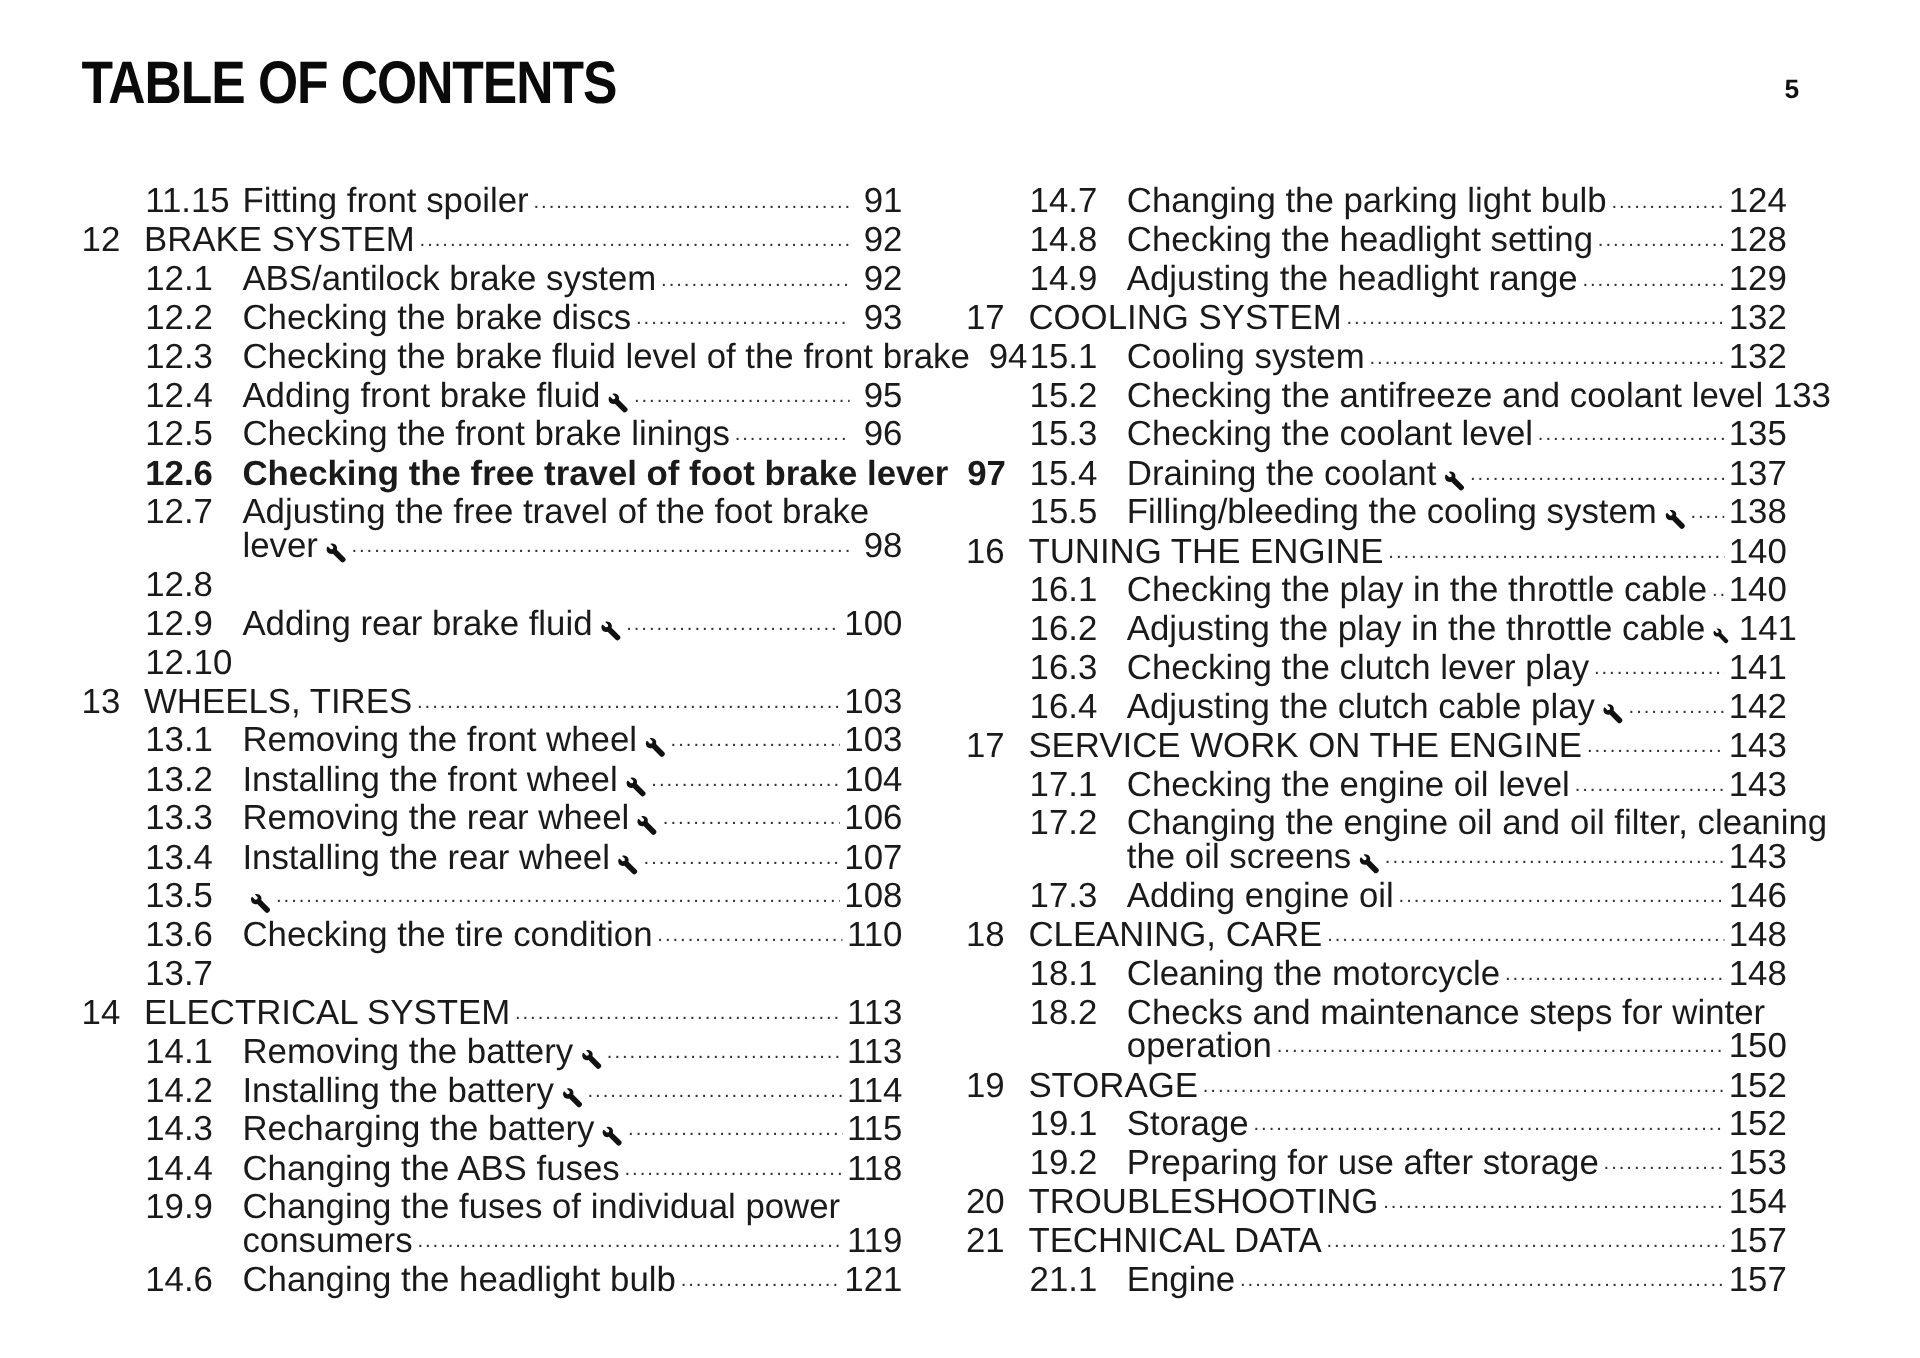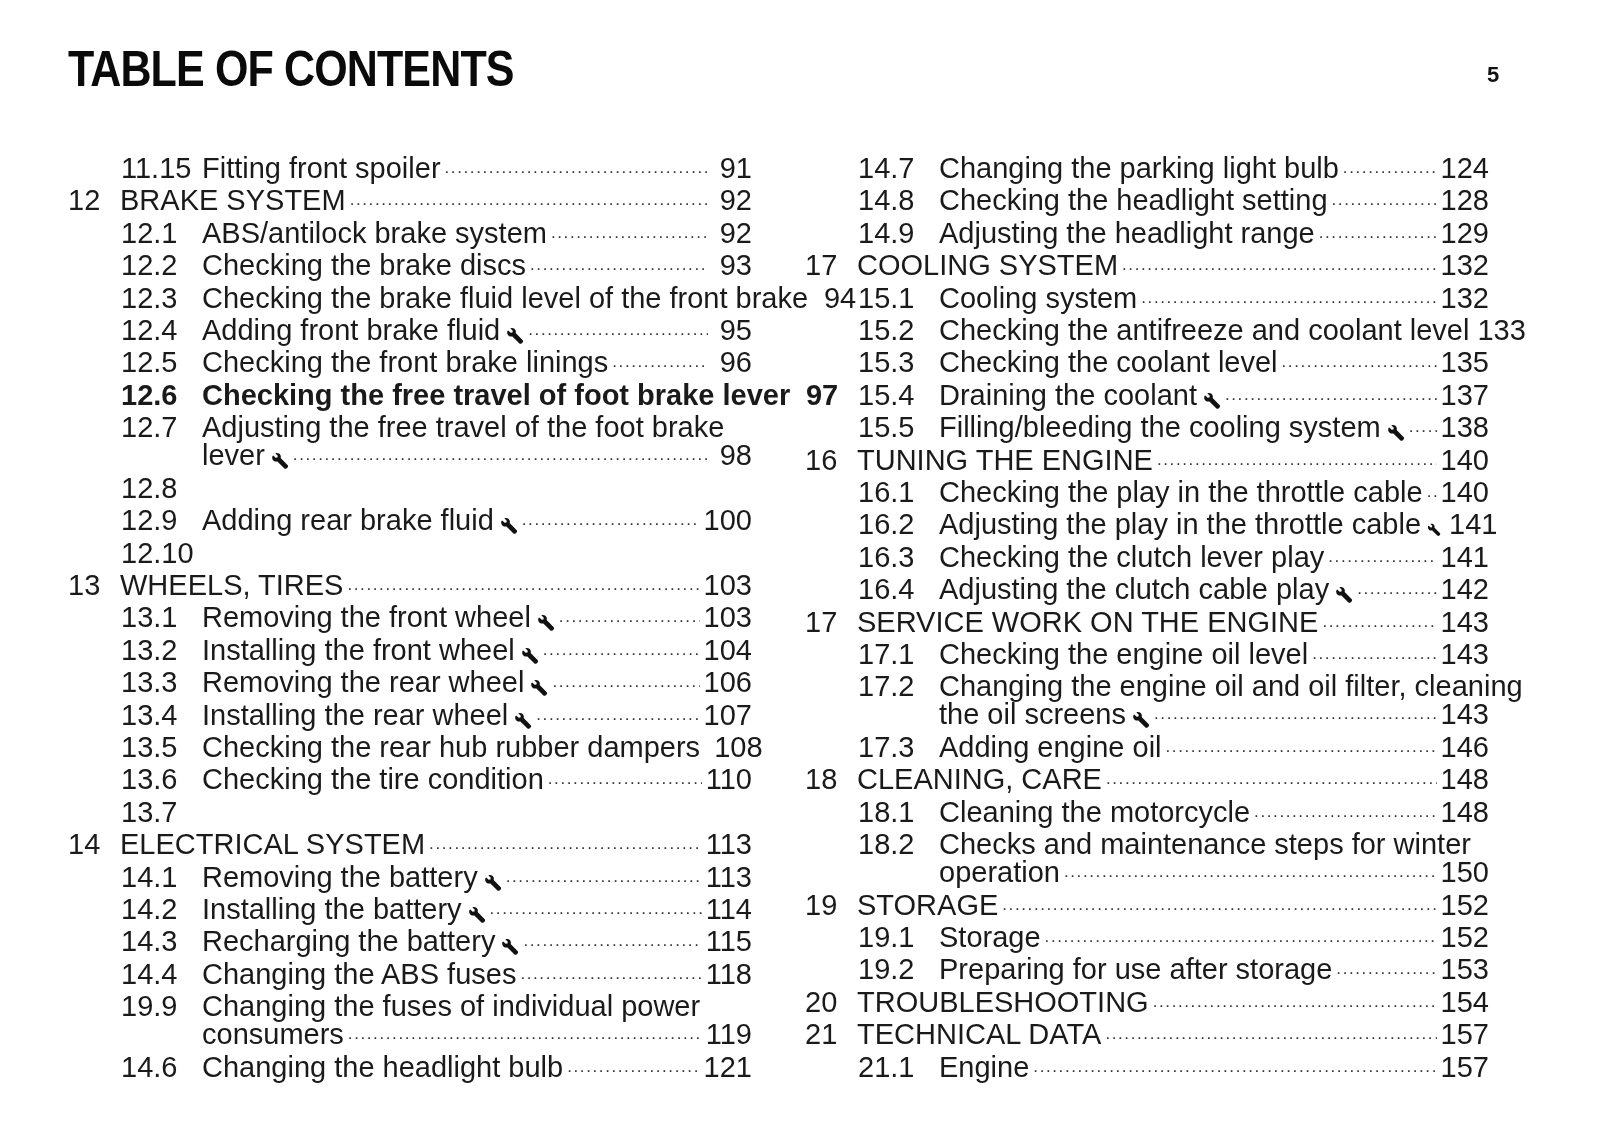--- a/index.html
+++ b/index.html
@@ -182,21 +182,20 @@
         <svg class="wrench" viewBox="0 0 24 24">
     <path fill="#111" d="M3 4.5 L6.2 7.7 L8.6 7.3 L9 4.9 L5.8 1.7 C8.4 0.6 11.5 1.6 12.7 4.2 C13.3 5.5 13.3 6.9 12.9 8.1 L22 17.2 C23 18.2 23 19.7 22 20.7 L21.1 21.6 C20.1 22.6 18.6 22.6 17.6 21.6 L8.5 12.5 C7.2 13 5.7 12.9 4.4 12.3 C1.9 11 0.9 7.8 2 5.3 Z"></path>
   </svg>
         <span class="leader"></span>
         <span class="pg">107</span>
       </div>
     </div>
     <div class="row section" style="top: 695.9px;">
       <span class="num">13.5</span>
       <div class="body">
-        <span class="txt">Checking the rear hub rubber dampers</span>
         <svg class="wrench" viewBox="0 0 24 24">
     <path fill="#111" d="M3 4.5 L6.2 7.7 L8.6 7.3 L9 4.9 L5.8 1.7 C8.4 0.6 11.5 1.6 12.7 4.2 C13.3 5.5 13.3 6.9 12.9 8.1 L22 17.2 C23 18.2 23 19.7 22 20.7 L21.1 21.6 C20.1 22.6 18.6 22.6 17.6 21.6 L8.5 12.5 C7.2 13 5.7 12.9 4.4 12.3 C1.9 11 0.9 7.8 2 5.3 Z"></path>
   </svg>
         <span class="leader"></span>
         <span class="pg">108</span>
       </div>
     </div>
     <div class="row section" style="top: 728.3px;">
       <span class="num">13.6</span>
       <div class="body">

